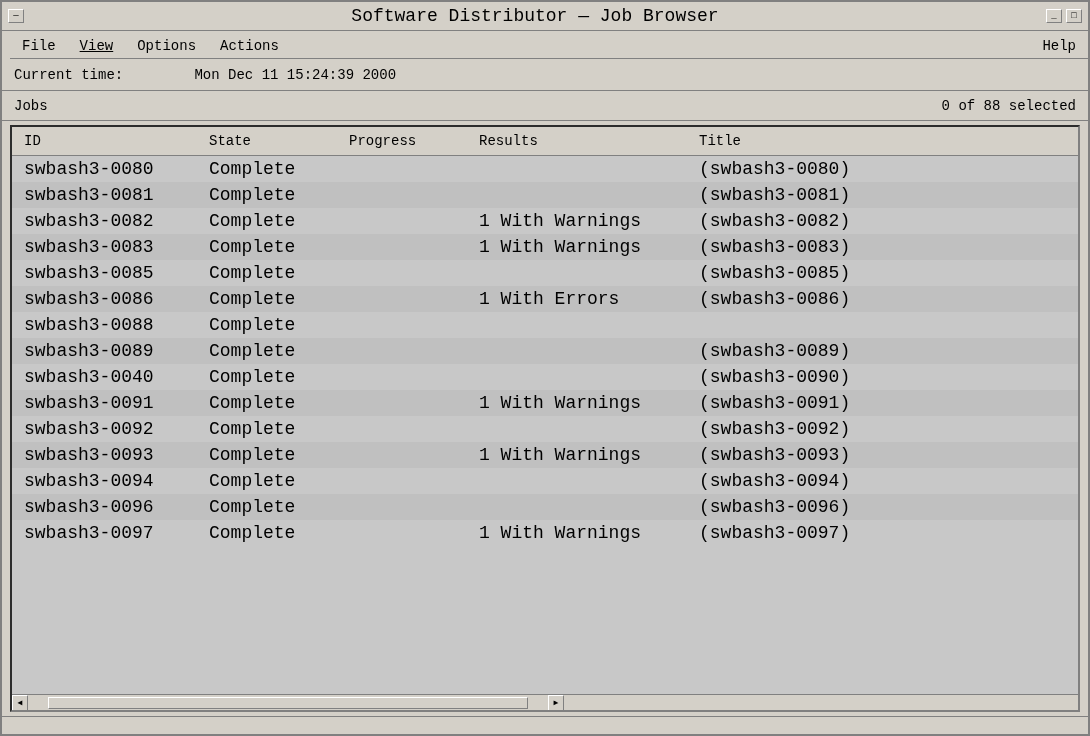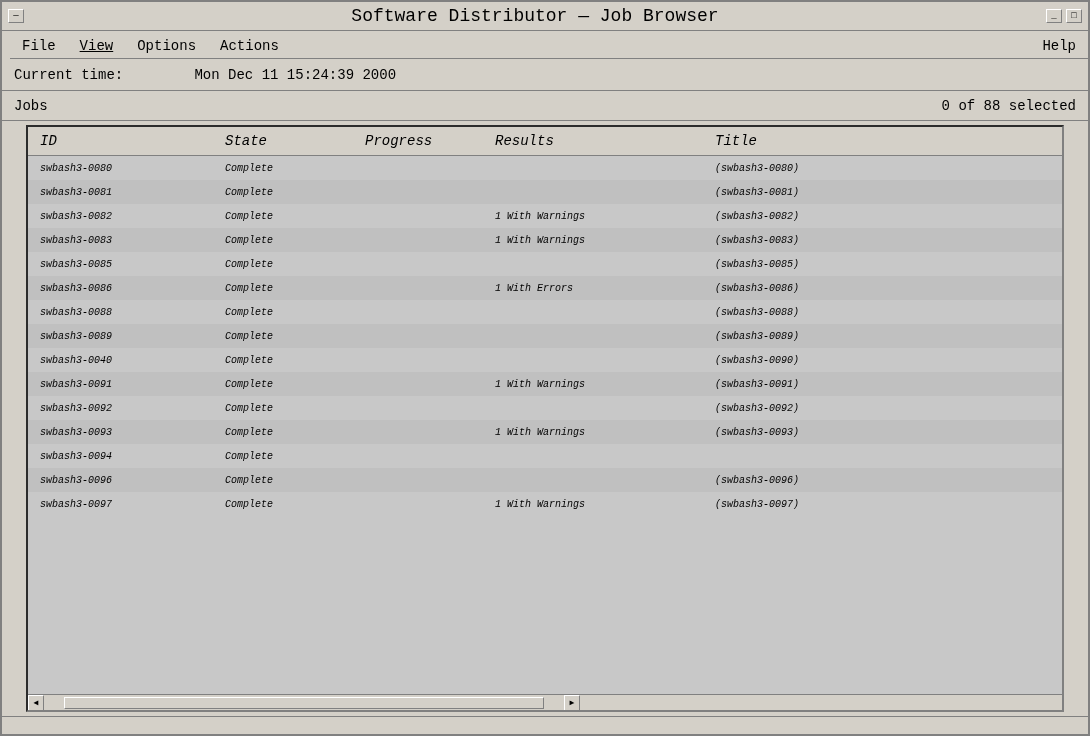--- a/index.html
+++ b/index.html
@@ -112,23 +112,22 @@
       display: flex;
       align-items: center;
       justify-content: space-between;
     }
 
     .table-container {
       flex: 1;
       display: flex;
       flex-direction: column;
       overflow: hidden;
-      margin: 4px 24px;
+      margin: 4px 8px;
       border: 2px inset #808080;
-      font-style: italic;
     }
 
     .table-header {
       background: #d4d0c8;
       display: grid;
       grid-template-columns: 185px 140px 130px 220px 1fr;
       padding: 4px 8px;
       border-bottom: 1px solid #808080;
       font-family: 'Courier New', Courier, monospace;
       font-size: 14px;
@@ -148,21 +147,21 @@
 
     .table-body {
       min-width: 100%;
     }
 
     .table-row {
       display: grid;
       grid-template-columns: 185px 140px 130px 220px 1fr;
       padding: 2px 8px;
       font-family: 'Courier New', Courier, monospace;
-      font-size: 10px;
+      font-size: 18px;
       min-height: 24px;
       align-items: center;
     }
 
     .table-row:nth-child(odd) {
       background: #c8c8c8;
     }
 
     .table-row:nth-child(even) {
       background: #c0c0c0;
@@ -301,21 +300,20 @@
             <div class="table-cell">Complete</div>
             <div class="table-cell"></div>
             <div class="table-cell">1 With Errors</div>
             <div class="table-cell">(swbash3-0086)</div>
           </div>
           <div class="table-row">
             <div class="table-cell">swbash3-0088</div>
             <div class="table-cell">Complete</div>
             <div class="table-cell"></div>
             <div class="table-cell"></div>
-            <div class="table-cell">(swbash3-0088)</div>
           </div>
           <div class="table-row">
             <div class="table-cell">swbash3-0089</div>
             <div class="table-cell">Complete</div>
             <div class="table-cell"></div>
             <div class="table-cell"></div>
             <div class="table-cell">(swbash3-0089)</div>
           </div>
           <div class="table-row">
             <div class="table-cell">swbash3-0040</div>
@@ -343,20 +341,21 @@
             <div class="table-cell">Complete</div>
             <div class="table-cell"></div>
             <div class="table-cell">1 With Warnings</div>
             <div class="table-cell">(swbash3-0093)</div>
           </div>
           <div class="table-row">
             <div class="table-cell">swbash3-0094</div>
             <div class="table-cell">Complete</div>
             <div class="table-cell"></div>
             <div class="table-cell"></div>
+            <div class="table-cell">(swbash3-0094)</div>
           </div>
           <div class="table-row">
             <div class="table-cell">swbash3-0096</div>
             <div class="table-cell">Complete</div>
             <div class="table-cell"></div>
             <div class="table-cell"></div>
             <div class="table-cell">(swbash3-0096)</div>
           </div>
           <div class="table-row">
             <div class="table-cell">swbash3-0097</div>

